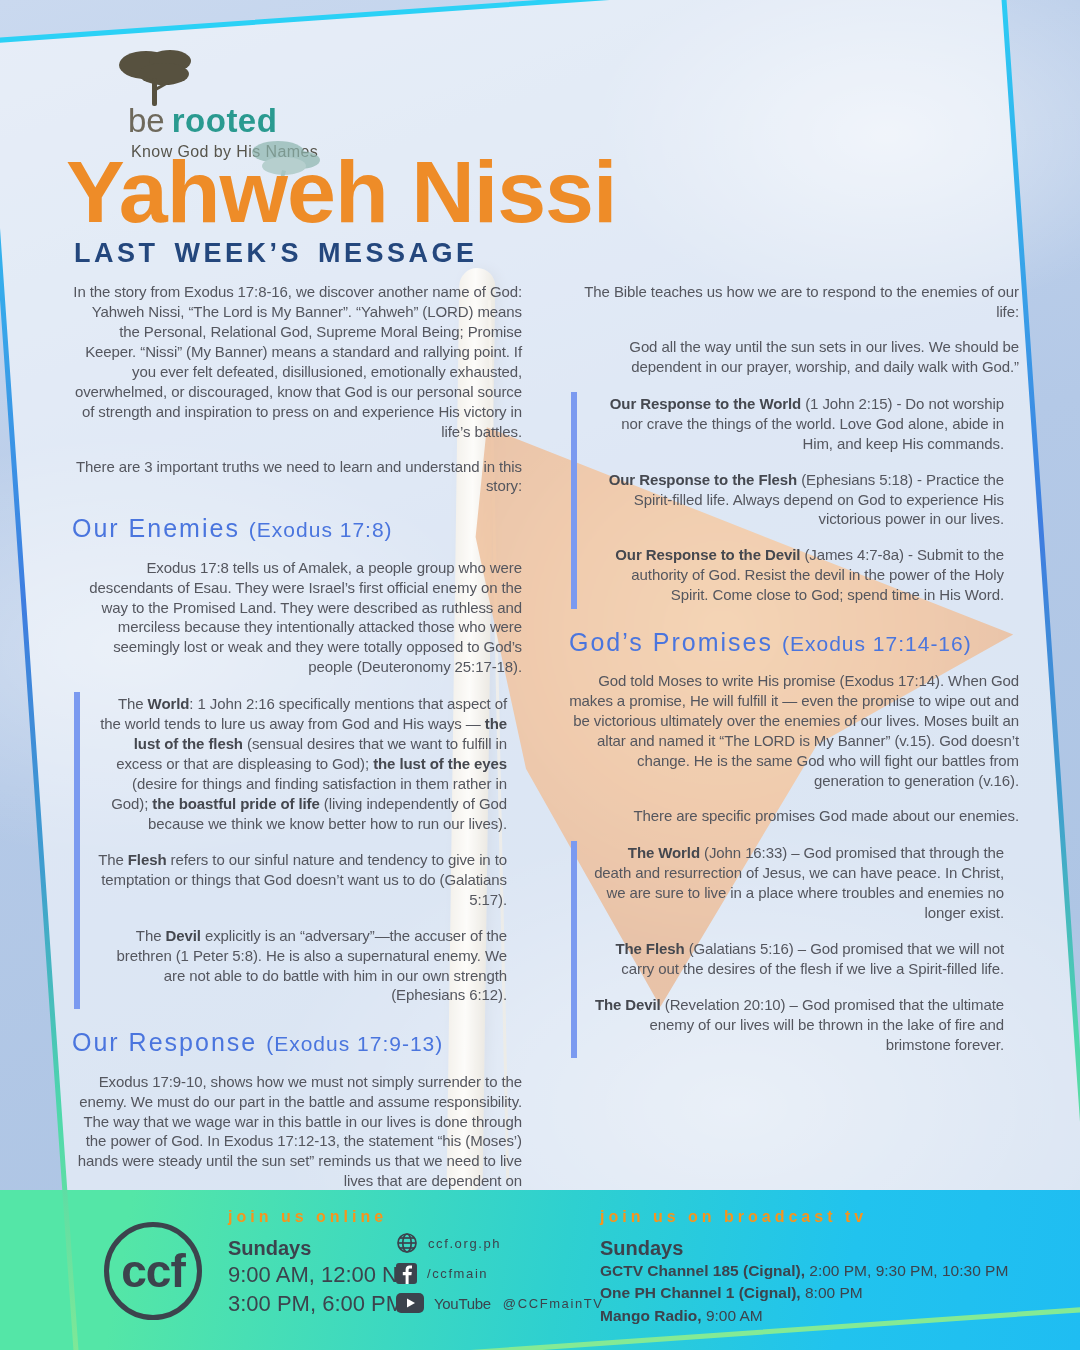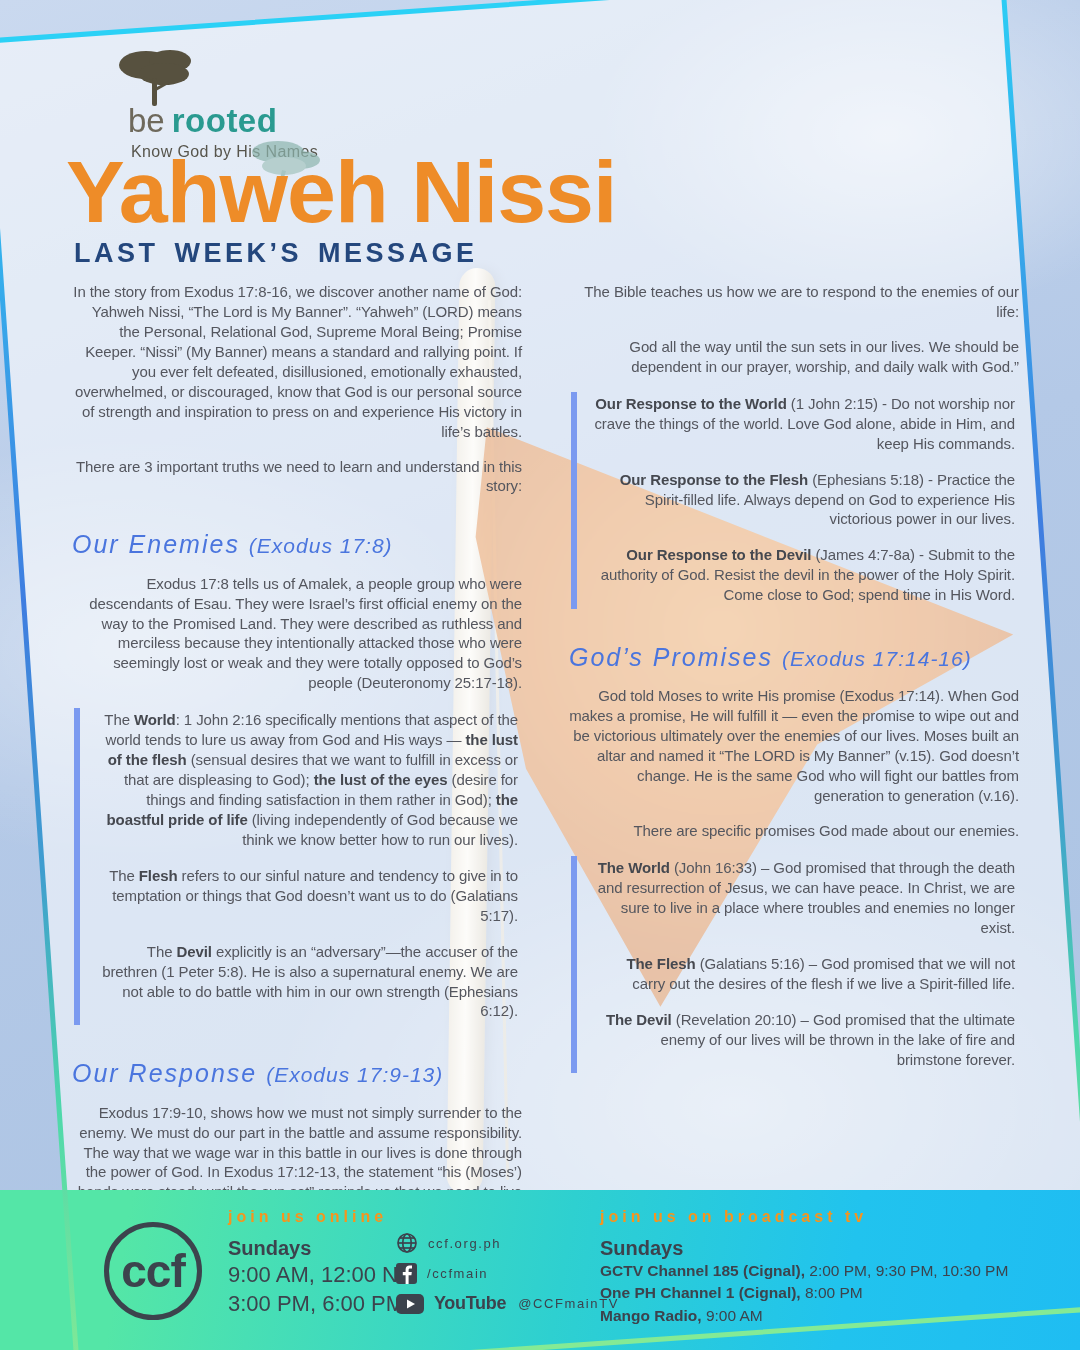--- a/index.html
+++ b/index.html
@@ -35,39 +35,39 @@
   .brand-rooted{color:#2a9a90;font-weight:700;margin-left:7px;letter-spacing:.5px;}
   .tagline{position:absolute;left:39px;top:95px;font-size:16px;color:#57554c;letter-spacing:.4px;text-align:right;}
   .title{position:absolute;left:66px;top:150px;font-size:88px;line-height:.95;font-weight:700;
     color:#ee8c28;letter-spacing:-1px;}
   .subtitle{position:absolute;left:74px;top:238px;font-size:27px;font-weight:700;color:#24477d;
     letter-spacing:3.5px;word-spacing:5px;}
   .cols{position:absolute;left:72px;top:282px;width:947px;display:flex;gap:47px;}
   .col{width:450px;font-size:15px;line-height:1.33;color:#54565e;letter-spacing:-.1px;}
   .col p{margin:0 0 15px 0;text-align:right;}
   .col strong{font-weight:700;color:#45484f;}
-  h2.sec{margin:32px 0 12px 0;font-size:25px;font-weight:500;color:#4a75de;letter-spacing:2px;font-style:italic;}
+  h2.sec{margin:16px 0 12px 0;font-size:25px;font-weight:500;color:#4a75de;letter-spacing:2px;}
   h2.sec .ref{font-size:21px;letter-spacing:1px;}
-  .quote{border-left:6px solid #7b9af0;padding:2px 0 2px 17px;margin:2px 4px 17px 2px;}
+  .quote{border-left:6px solid #7b9af0;padding:2px 0 2px 17px;margin:2px 15px 17px 2px;}
   .quote p{margin:0 0 16px 0;}
   .quote p:last-child{margin-bottom:2px;}
   
   .footer{position:absolute;left:0;top:1190px;width:1080px;height:160px;z-index:4;
     background:linear-gradient(100deg,#54e6a7 12%,#2ed0d0 52%,#21c3ee 78%,#1fbdf2 100%);}
   .ccf-logo{position:absolute;left:104px;top:32px;width:88px;height:88px;border-radius:50%;
     border:5px solid #3c434d;display:flex;align-items:center;justify-content:center;
     font-size:46px;font-weight:700;color:#3c434d;letter-spacing:-1px;}
   .join-head{font-size:16px;font-weight:700;color:#f7941d;letter-spacing:4px;white-space:nowrap;}
   .sched-day{margin-top:11px;font-size:20px;font-weight:700;color:#3c434d;}
   .sched-times{font-size:22px;color:#3c434d;line-height:1.32;}
   .online-block{position:absolute;left:228px;top:18px;}
   .social{position:absolute;left:396px;top:42px;display:flex;flex-direction:column;gap:9px;}
   .social-row{display:flex;align-items:center;gap:10px;color:#3c434d;}
   .social-label{font-size:13px;letter-spacing:1.6px;font-weight:500;}
-  .yt-brand{font-size:18px;font-weight:700;letter-spacing:-.3px;margin-right:2px;}
+  .yt-brand{font-size:15px;font-weight:400;letter-spacing:-.3px;margin-right:2px;}
   .broadcast-block{position:absolute;left:600px;top:18px;}
   .bc-line{font-size:15.5px;color:#3c434d;line-height:1.45;}
   .bc-line strong{font-weight:700;}
 </style>
 </head>
 <body>
 
 <div class="pole"></div>
 <div class="rope"></div>
 <div class="flag"></div>

